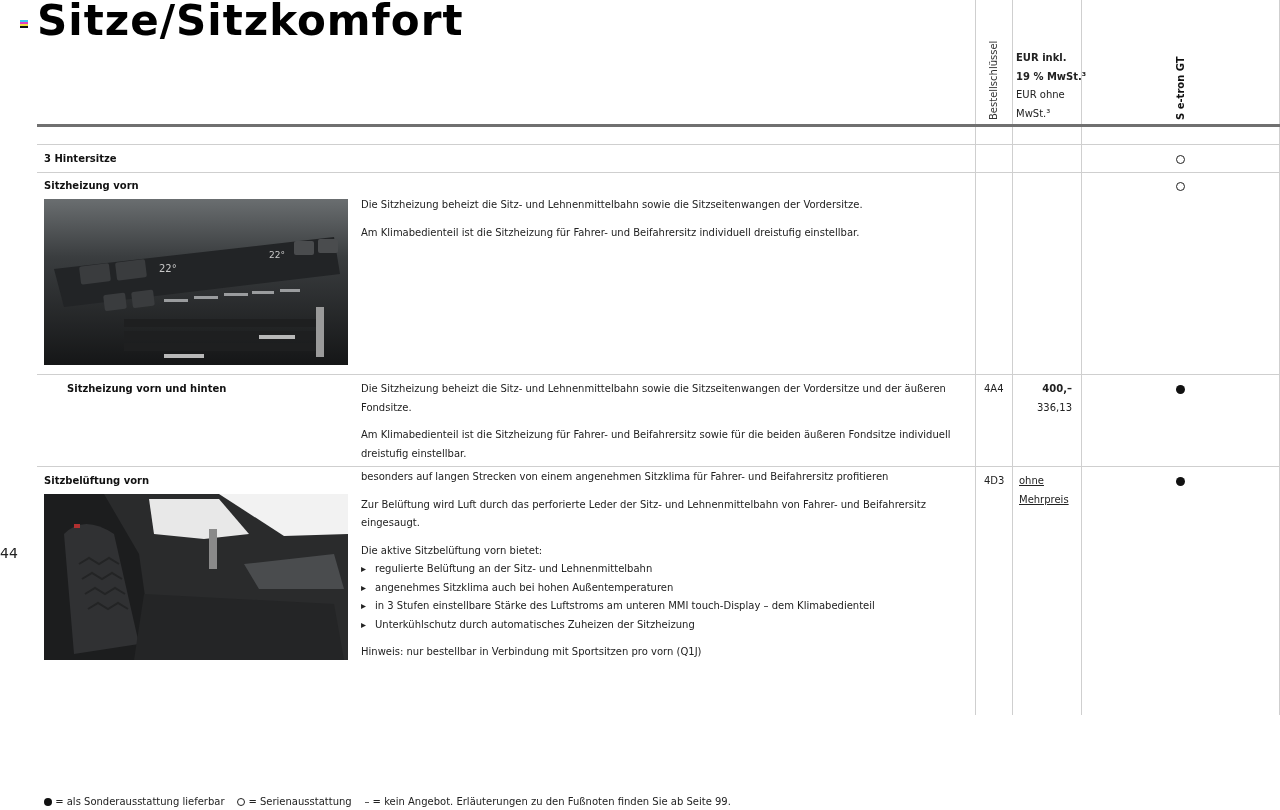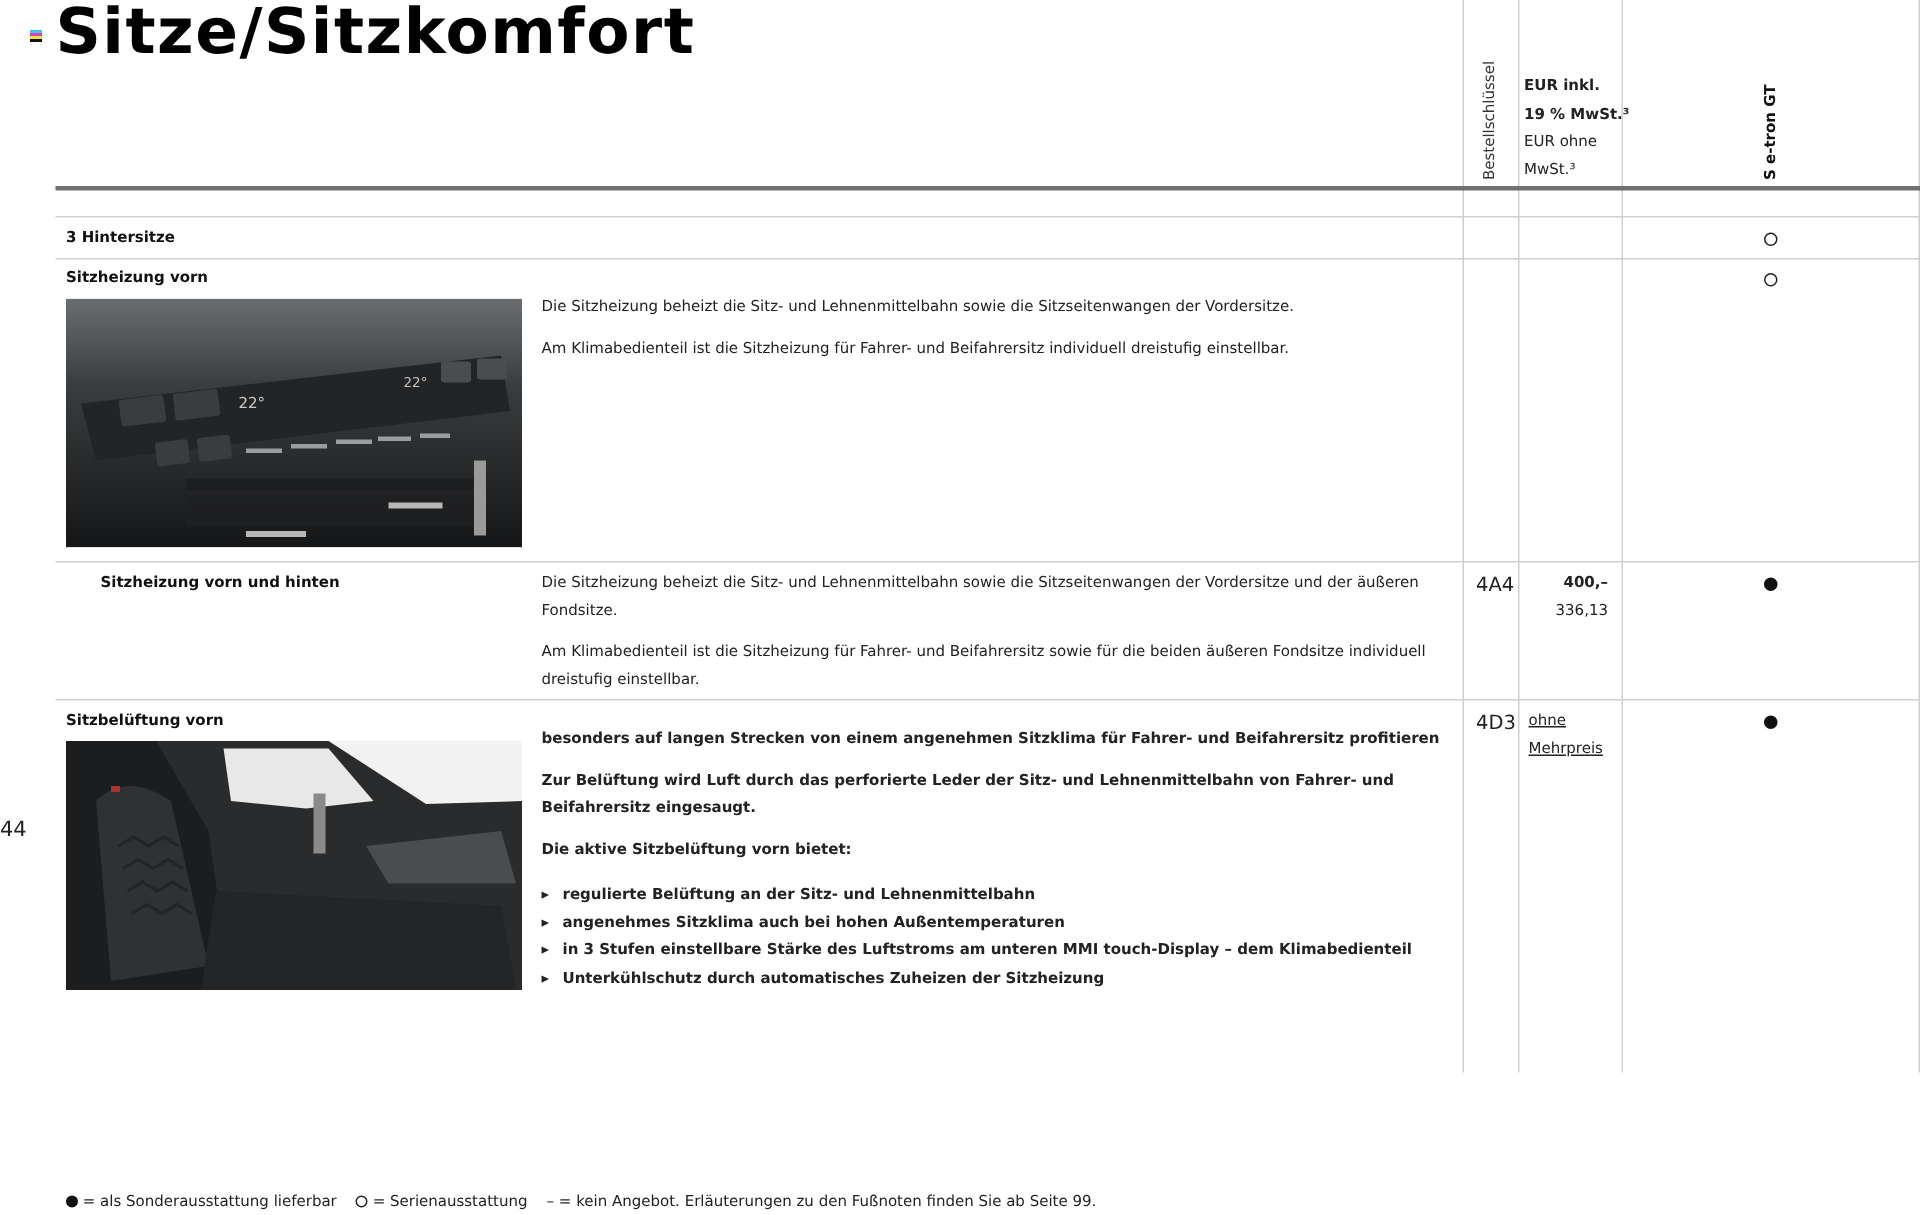--- a/index.html
+++ b/index.html
@@ -16,21 +16,21 @@
   .hdr-rot { position: absolute; transform: rotate(-90deg); transform-origin: left top; white-space: nowrap; font-size: 10px; color: #333; }
   .hdr-price { position: absolute; left: 1016px; top: 49px; font-size: 10px; line-height: 18.5px; color: #222; }
   .hdr-price b { font-weight: bold; text-align: right; }
 
   .row-label { position: absolute; left: 44px; font-size: 10px; font-weight: bold; color: #111; }
   .desc { position: absolute; left: 361px; width: 608px; font-size: 10px; line-height: 18.5px; color: #222; }
   .desc p { margin: 0 0 9px 0; }
   .desc ul { list-style: none; margin: 0 0 9px 0; padding: 0; }
   .desc li { position: relative; padding-left: 14px; }
   .desc li::before { content: "\25B8"; position: absolute; left: 0; top: 0; font-size: 10px; }
-  .code { position: absolute; left: 984px; font-size: 13px; color: #222; }
+  .code { position: absolute; left: 984px; font-size: 10px; color: #222; }
   .price { position: absolute; left: 1016px; width: 56px; font-size: 10px; line-height: 18.5px; color: #222; }
   .price .r { text-align: right; }
   .mark { position: absolute; left: 1176px; width: 9px; height: 9px; border-radius: 50%; box-sizing: border-box; }
   .mark.open { border: 1.3px solid #222; }
   .mark.filled { background: #111; }
 
   .img { position: absolute; left: 44px; width: 304px; height: 166px; overflow: hidden; }
   .footer { position: absolute; left: 44px; top: 796px; font-size: 10px; color: #222; white-space: nowrap; }
   .footer .dot { display: inline-block; width: 8px; height: 8px; border-radius: 50%; background: #111; vertical-align: -1px; }
   .footer .ring { display: inline-block; width: 8px; height: 8px; border-radius: 50%; border: 1.2px solid #222; box-sizing: border-box; vertical-align: -1px; }
@@ -139,30 +139,31 @@
       <path d="M35 70 l10 -6 l10 6 l10 -6 l10 6"></path>
       <path d="M38 85 l10 -6 l10 6 l10 -6 l10 6"></path>
       <path d="M41 100 l10 -6 l10 6 l10 -6 l10 6"></path>
       <path d="M44 115 l10 -6 l10 6 l10 -6 l10 6"></path>
     </g>
     <rect x="30" y="30" width="6" height="4" fill="#b03030"></rect>
     <polygon points="100,100 290,110 300,166 90,166" fill="#242526"></polygon>
     <rect x="165" y="35" width="8" height="40" fill="#8a8a8a"></rect>
   </svg>
 </div>
-<div class="desc" style="top:484px;font-weight:bold;">
+<div class="desc" style="top:468px;">
   <p>besonders auf langen Strecken von einem angenehmen Sitzklima für Fahrer- und Beifahrersitz profitieren</p>
   <p>Zur Belüftung wird Luft durch das perforierte Leder der Sitz- und Lehnenmittelbahn von Fahrer- und Beifahrersitz eingesaugt.</p>
-  <p style="margin-bottom:12px;">Die aktive Sitzbelüftung vorn bietet:</p>
+  <p style="margin-bottom:0;">Die aktive Sitzbelüftung vorn bietet:</p>
   <ul>
     <li>regulierte Belüftung an der Sitz- und Lehnenmittelbahn</li>
     <li>angenehmes Sitzklima auch bei hohen Außentemperaturen</li>
     <li>in 3 Stufen einstellbare Stärke des Luftstroms am unteren MMI touch-Display – dem Klimabedienteil</li>
     <li>Unterkühlschutz durch automatisches Zuheizen der Sitzheizung</li>
   </ul>
+  <p>Hinweis: nur bestellbar in Verbindung mit Sportsitzen pro vorn (Q1J)</p>
 </div>
 <div class="code" style="top:475px;">4D3</div>
 <div class="price" style="top:472px; left:1019px;text-decoration:underline;">
   <div>ohne</div>
   <div>Mehrpreis</div>
 </div>
 <div class="mark filled" style="top:477px;"></div>
 
 <div class="footer">
   <span class="dot"></span>

